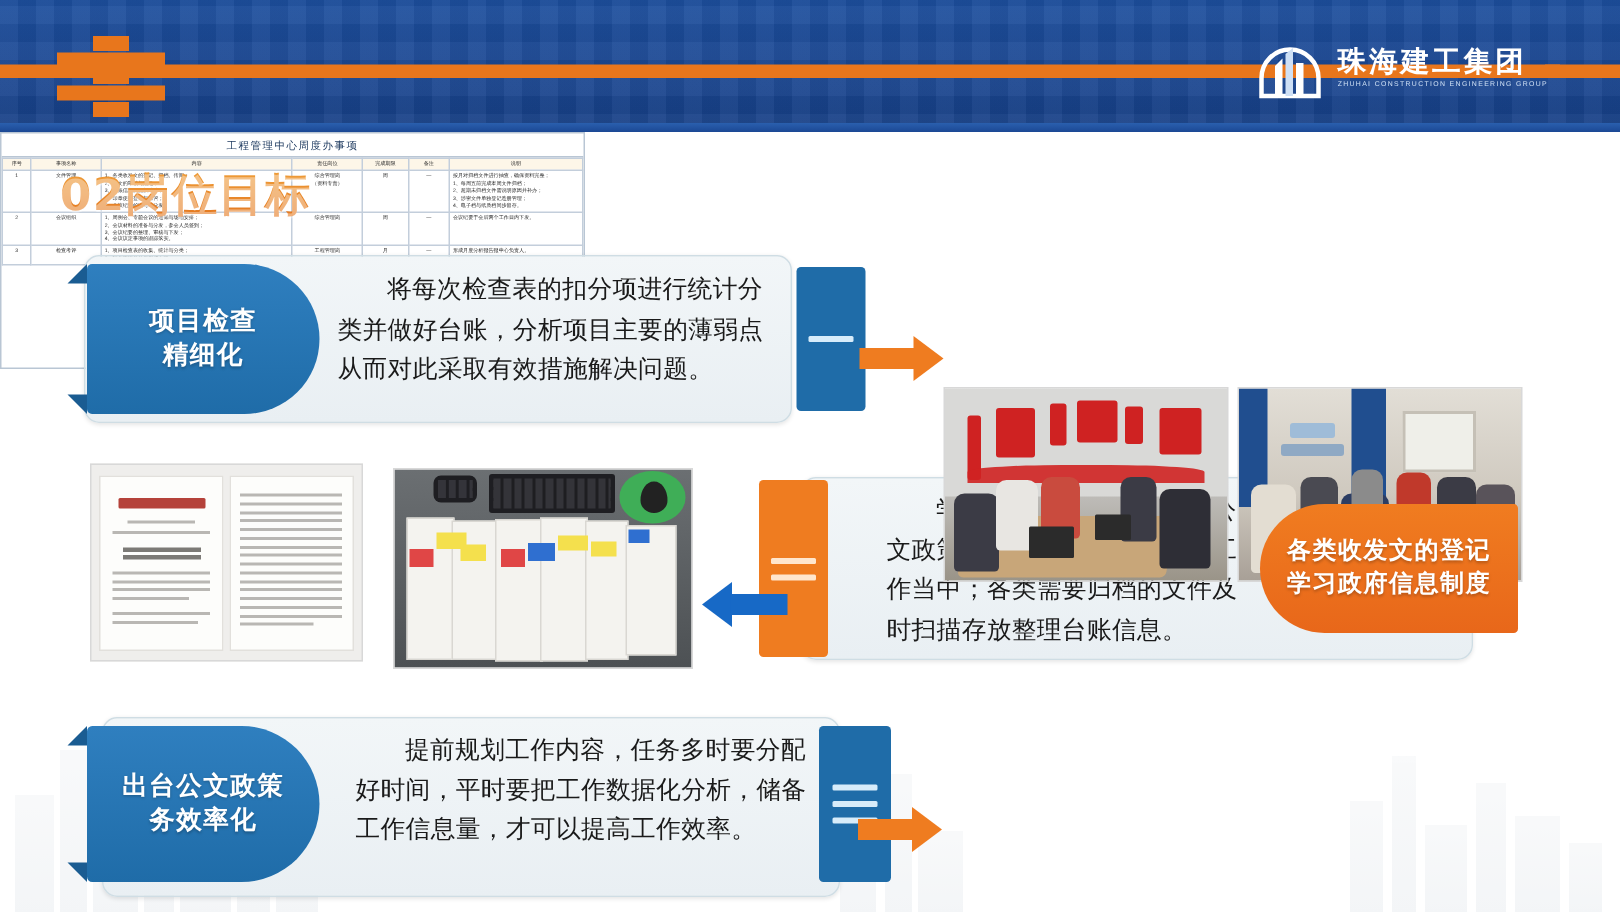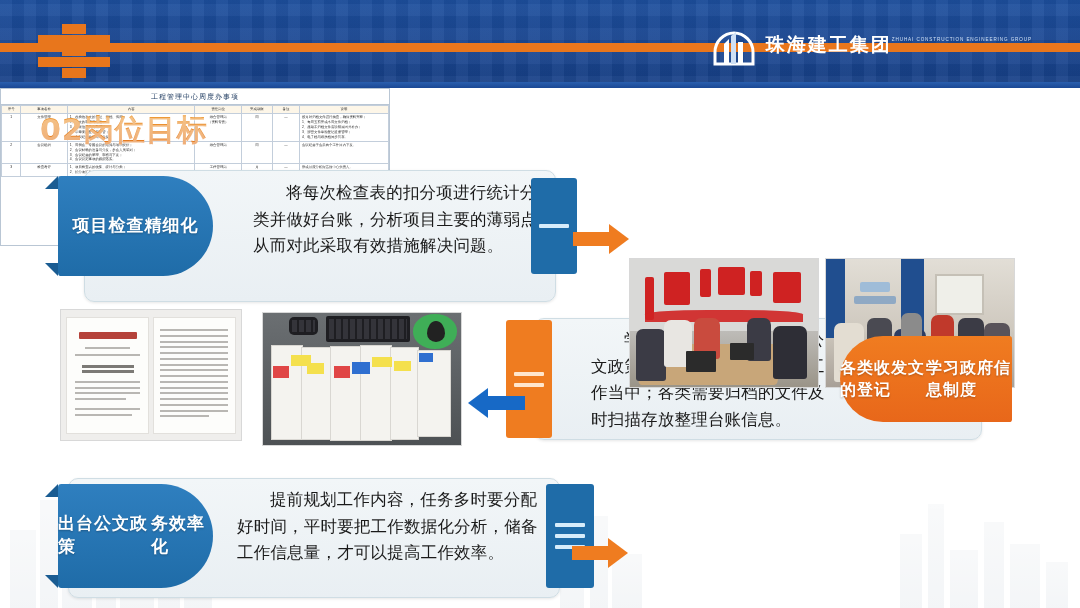--- a/index.html
+++ b/index.html
@@ -29,21 +29,21 @@
   .hdr-bar.left{ left:0; width:1040px; }
   .hdr-bar.right{ left:1030px; width:60px; background:#e8761c; }
 
   
   .motif{ position:absolute; left:22px; top:24px; width:110px; height:48px; }
   .motif i{ position:absolute; display:block; background:#e8761c; }
 
   
   .logo{ position:absolute; right:48px; top:22px; height:46px; display:flex; align-items:center; gap:9px; }
   .logo-mark{ position:relative; width:46px; height:46px; }
-  .logo-text{ display:flex; flex-direction:row; justify-content:space-between; }
+  .logo-text{ display:flex; flex-direction:column; justify-content:space-between; }
   .logo-cn{ color:#ffffff; font-size:19px; font-weight:bold; letter-spacing:2px; line-height:1.05; }
   .logo-en{ color:#cfe0f5; font-size:4.6px; letter-spacing:.9px; margin-top:2px; white-space:nowrap; }
 
   
   .slide{ position:absolute; left:0; top:88px; width:1080px; height:520px; background:#fff; overflow:hidden; }
 
   
   .skyline{ position:absolute; left:0; bottom:0; width:100%; height:150px; opacity:.5; }
   .skyline i{ position:absolute; bottom:0; display:block; background:linear-gradient(180deg,#f3f5f7 0%, #e9edf1 100%); }
 
@@ -51,21 +51,21 @@
     position:absolute; left:40px; top:22px;
     font-size:30px; font-weight:bold; letter-spacing:1px;
     background:linear-gradient(180deg,#f0a23c 0%, #e2701a 100%);
     -webkit-background-clip:text; background-clip:text; color:transparent;
     text-shadow:0 1px 0 rgba(255,255,255,.4);
     font-family:"DejaVu Sans","Liberation Sans",sans-serif;
   }
 
   
   .tag{
-    position:absolute; display:flex; 
+    position:absolute; display:flex; flex-direction:column;
     align-items:center; justify-content:center;
     color:#fff; font-weight:bold; font-size:17px; line-height:1.35;
     letter-spacing:1px; z-index:6;
     text-shadow:0 1px 2px rgba(0,0,0,.25);
   }
   .tag.blue{
     background:linear-gradient(180deg,#2f7fbf 0%, #1f6ca8 100%);
     border-radius:4px 60px 60px 4px;
   }
   .tag.orange{
@@ -208,21 +208,21 @@
     <i style="left:900px; width:22px; height:74px;"></i>
     <i style="left:928px; width:16px; height:104px;"></i>
     <i style="left:950px; width:28px; height:58px;"></i>
     <i style="left:984px; width:20px; height:86px;"></i>
     <i style="left:1010px;width:30px; height:64px;"></i>
     <i style="left:1046px;width:22px; height:46px;"></i>
   </div>
 
   <div class="page-title">02岗位目标</div>
 
-  <div class="card" style="left:84px; top:82px; width:472px; height:132px;">
+  <div class="card" style="left:56px; top:82px; width:472px; height:112px;">
     <div class="body" style="padding:9px 16px 9px 168px;">将每次检查表的扣分项进行统计分类并做好台账，分析项目主要的薄弱点从而对此采取有效措施解决问题。</div>
   </div>
 
   <div class="tag blue" style="left:58px; top:88px; width:155px; height:100px;">
     <span class="fold tl"></span>
     <span class="fold bl"></span>
     <span>项目检查</span>
     <span>精细化</span>
   </div>
 

